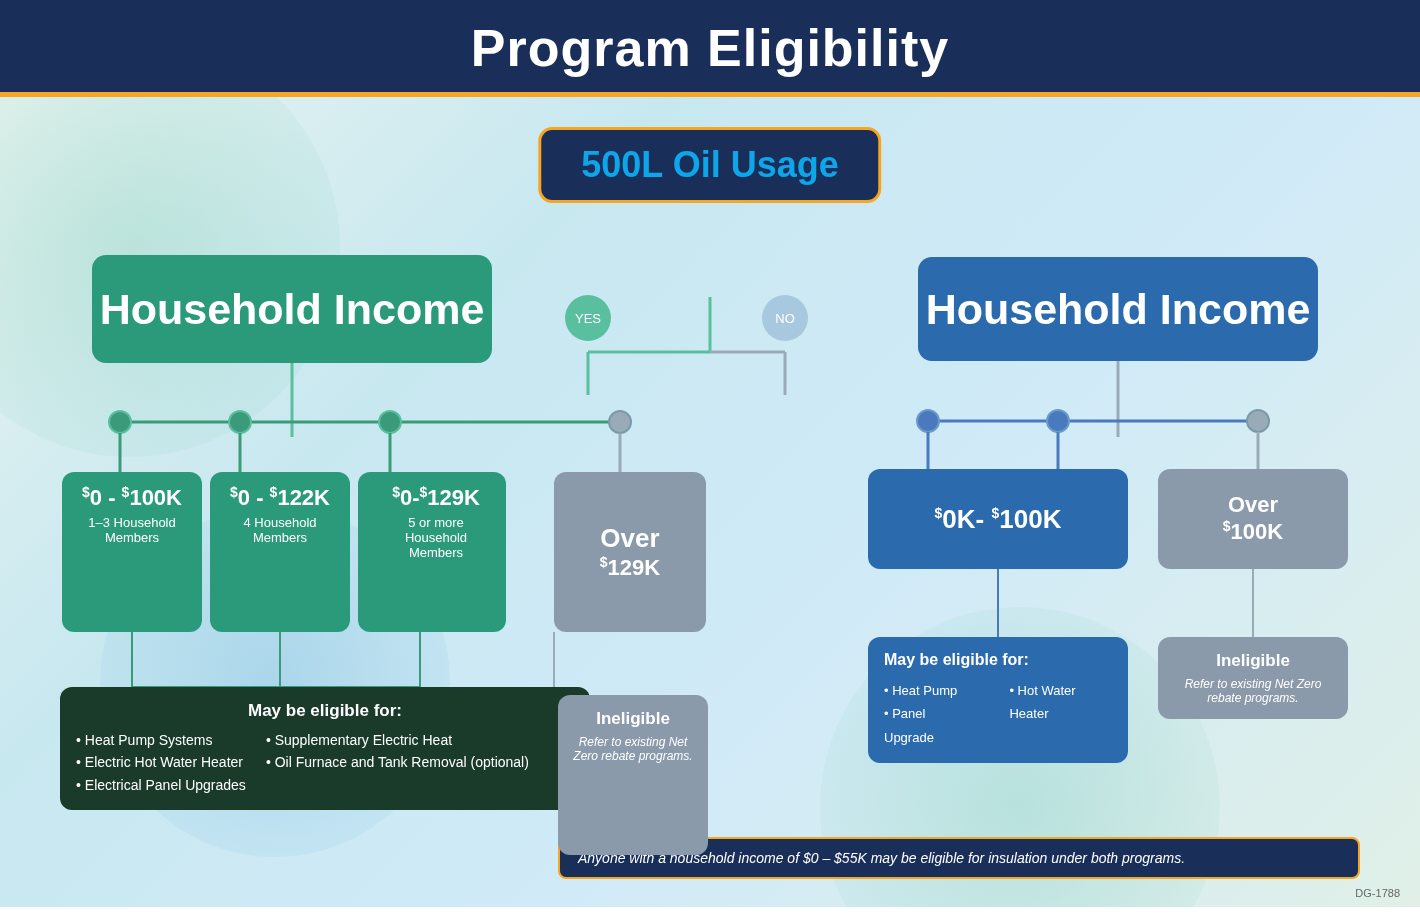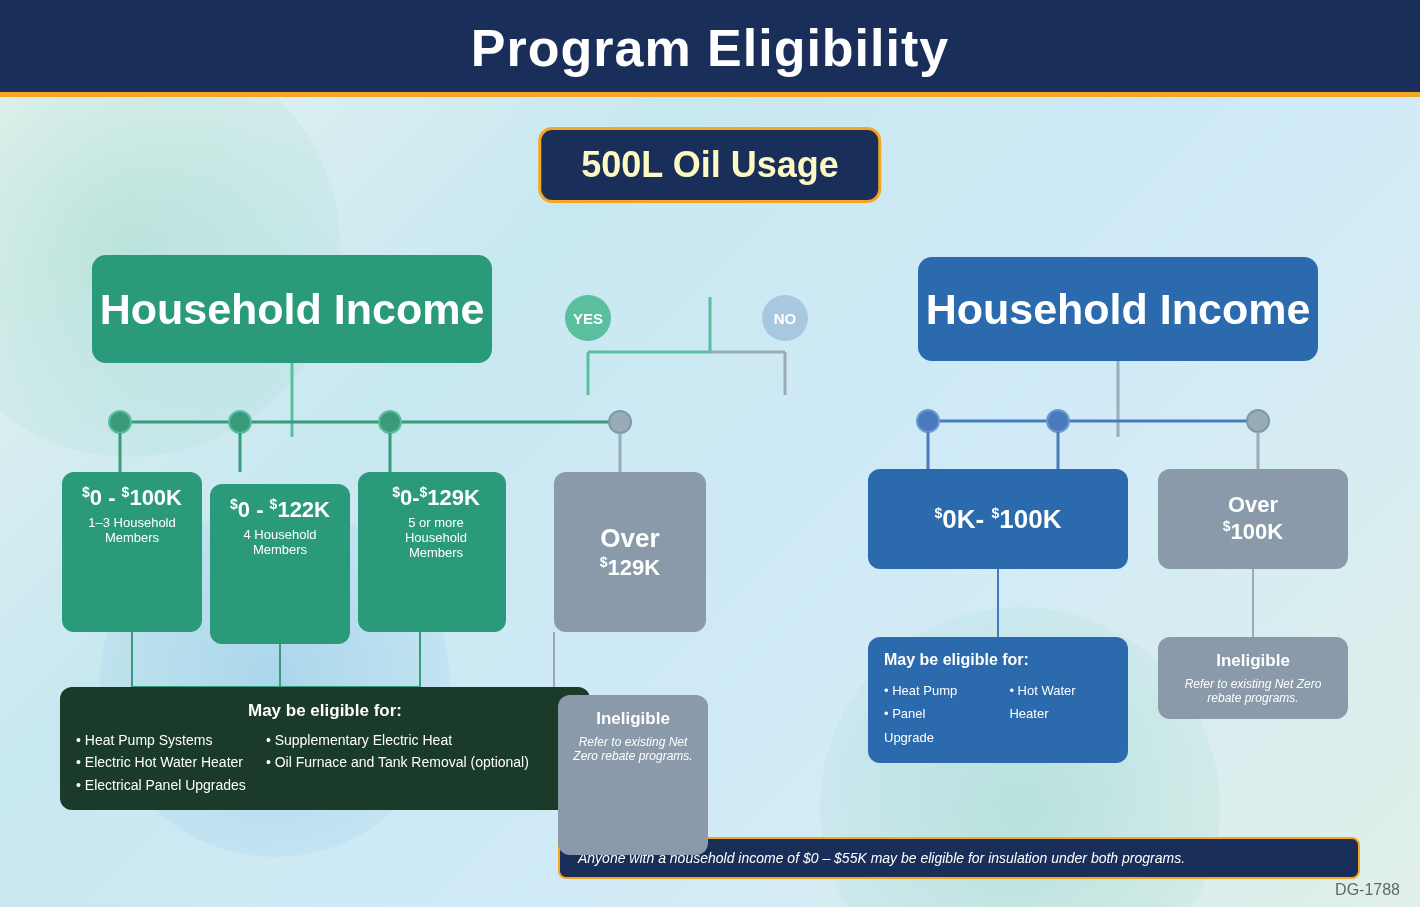--- a/index.html
+++ b/index.html
@@ -71,34 +71,34 @@
       left: 50%;
       transform: translateX(-50%);
       background: #1a2e5a;
       border: 3px solid #f5a623;
       border-radius: 14px;
       padding: 14px 40px;
       text-align: center;
       z-index: 10;
     }
     .oil-usage-box span {
-      color: #fef9c3;
+      color: #0ea5e9;
       font-size: 36px;
       font-weight: bold;
     }
 
     
     .branch-circle {
       position: absolute;
       border-radius: 50%;
       display: flex;
       align-items: center;
       justify-content: center;
-      font-weight: bold;
-      font-size: 15px;
+      font-weight: normal;
+      font-size: 13px;
       z-index: 20;
     }
     .yes-circle {
       width: 46px; height: 46px;
       background: #5abf9f;
       color: #fff;
       top: 198px;
       left: 565px;
     }
     .no-circle {
@@ -232,21 +232,21 @@
       font-size: 14px;
       font-style: italic;
     }
 
     
     .doc-ref {
       position: absolute;
       bottom: 8px;
       right: 20px;
       color: #666;
-      font-size: 16px;
+      font-size: 11px;
     }
   </style>
 </head>
 <body>
 
 <div class="header">
   <h1>Program Eligibility</h1>
 </div>
 <div class="accent-line"></div>
 
@@ -308,21 +308,21 @@
     <line x1="240" y1="71" x2="240" y2="110" stroke="#3a9a7a" stroke-width="3"></line>
     <line x1="390" y1="71" x2="390" y2="110" stroke="#3a9a7a" stroke-width="3"></line>
     <line x1="620" y1="71" x2="620" y2="110" stroke="#9aabb8" stroke-width="3"></line>
   </svg>
 
   <div class="income-box income-green" style="top:375px;left:62px;width:140px;min-height:160px;">
     <div class="amount"><sup>$</sup>0 - <sup>$</sup>100K</div>
     <div class="desc">1–3 Household Members</div>
   </div>
 
-  <div class="income-box income-green" style="top:375px;left:210px;width:140px;min-height:160px;margin-top:12px;">
+  <div class="income-box income-green" style="top:375px;left:210px;width:140px;min-height:160px;">
     <div class="amount"><sup>$</sup>0 - <sup>$</sup>122K</div>
     <div class="desc">4 Household Members</div>
   </div>
 
   <div class="income-box income-green" style="top:375px;left:358px;width:148px;min-height:160px;padding-left:22px;">
     <div class="amount"><sup>$</sup>0-<sup>$</sup>129K</div>
     <div class="desc">5 or more Household Members</div>
   </div>
 
   <div class="income-box income-gray" style="top:375px;left:554px;width:152px;min-height:160px;display:flex;flex-direction:column;align-items:center;justify-content:center;">

